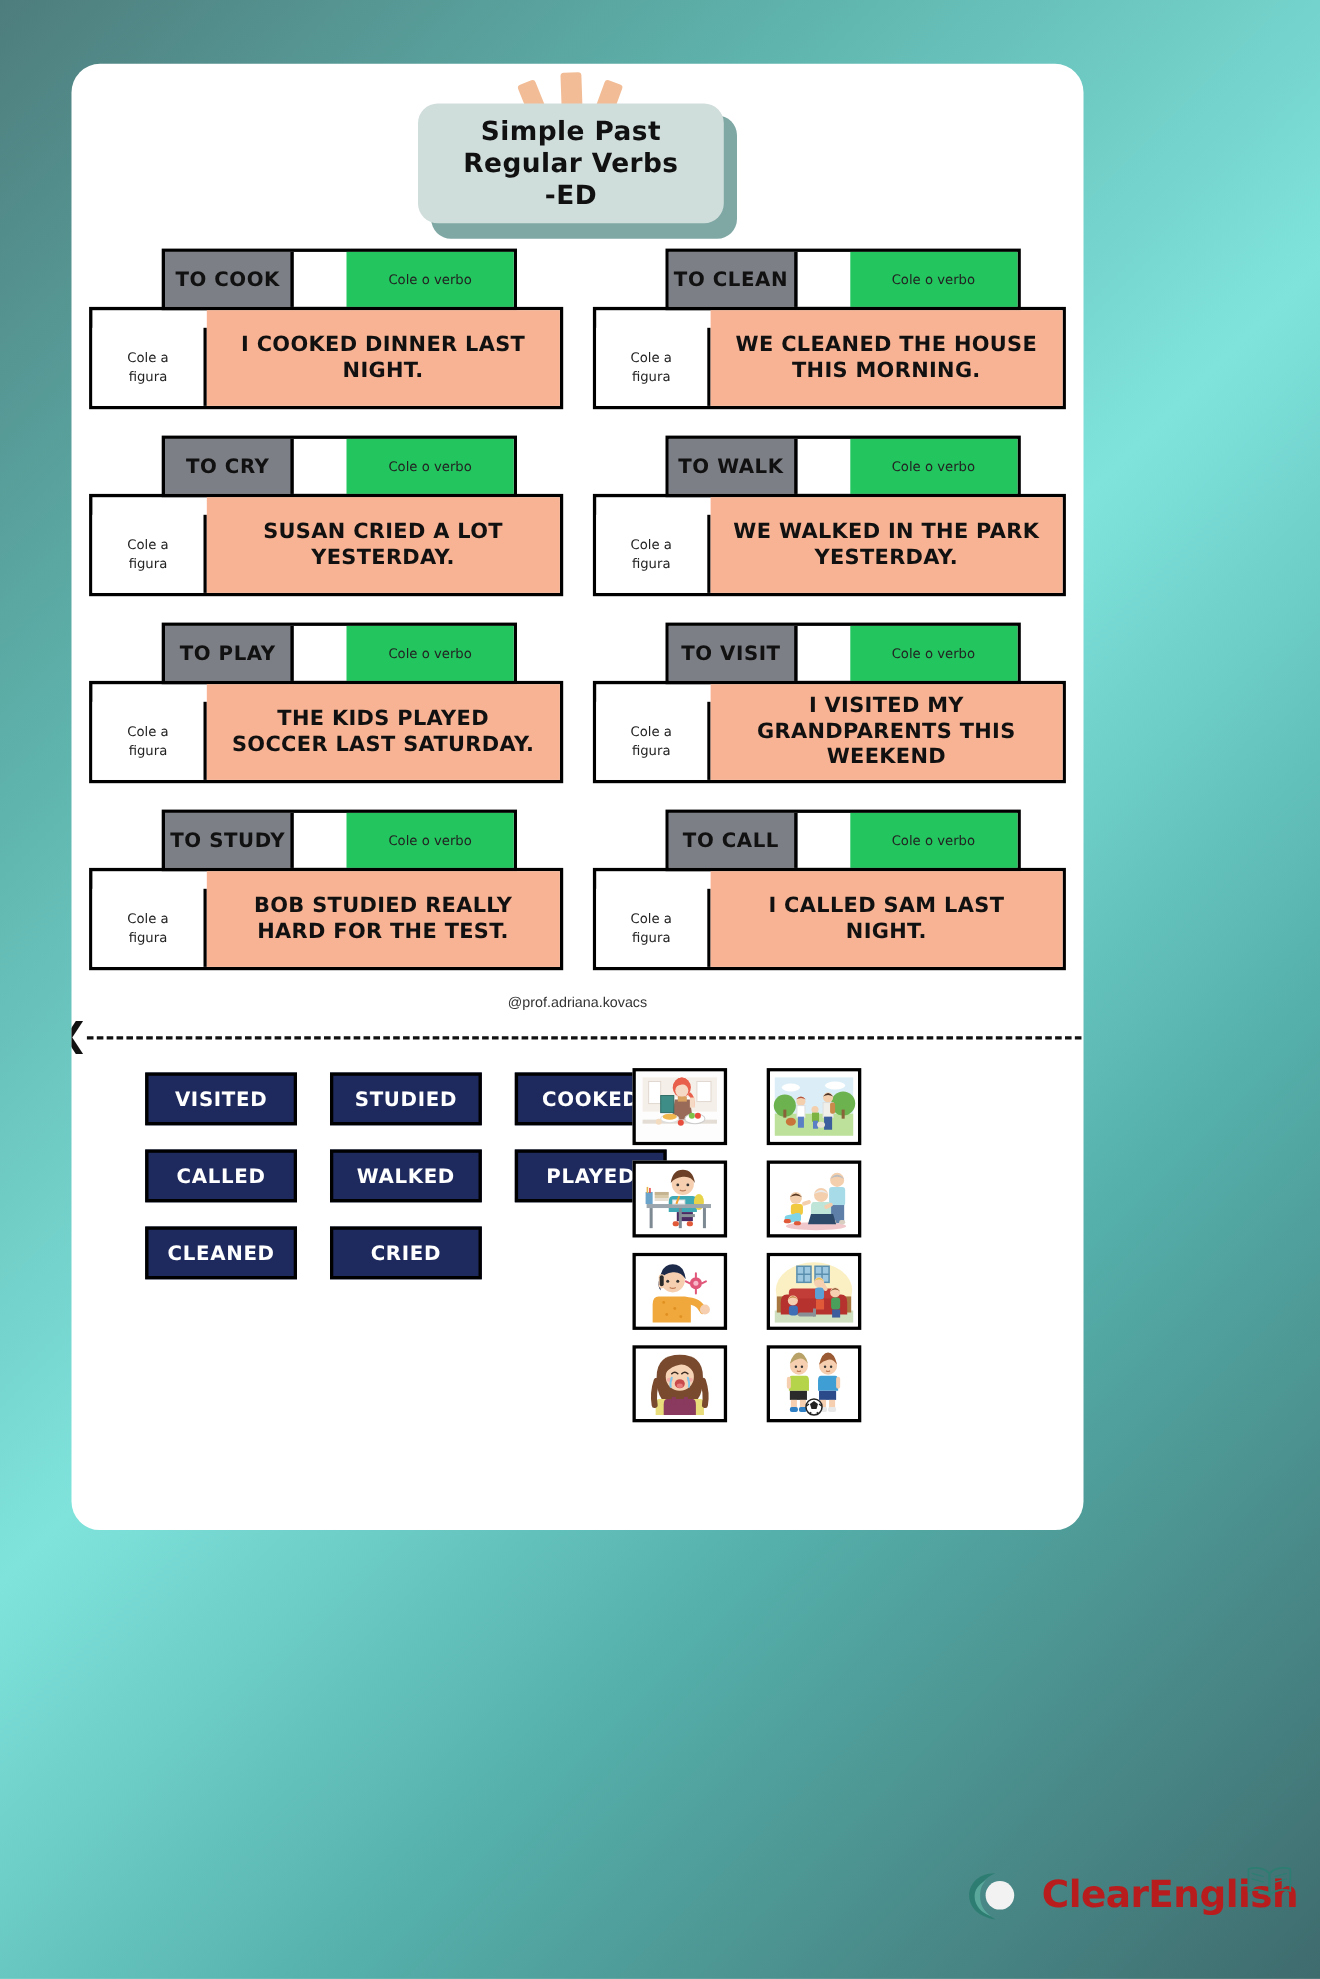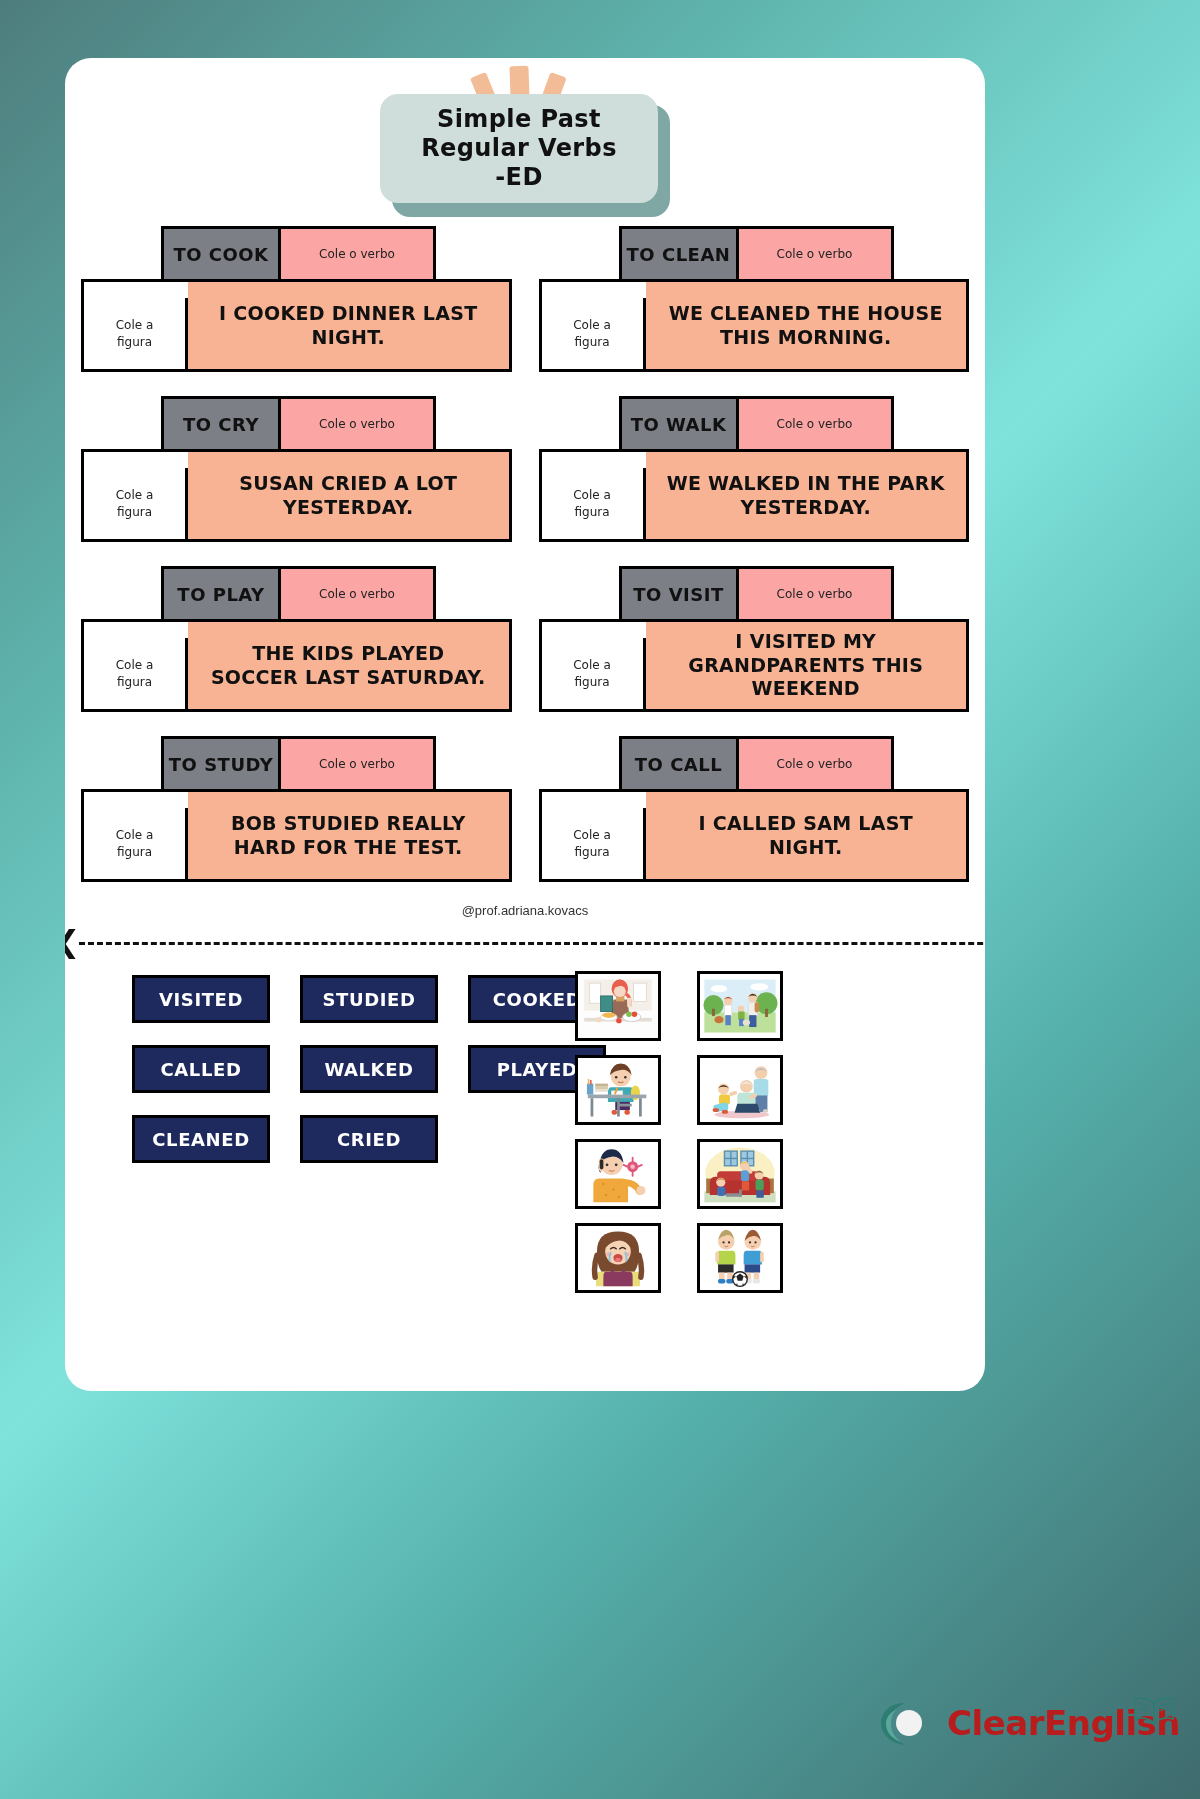--- a/index.html
+++ b/index.html
@@ -46,34 +46,34 @@
   .ex-grid {
     position: absolute; top: 168px; left: 16px;
     width: 888px;
     display: grid;
     grid-template-columns: 1fr 1fr;
     column-gap: 27px;
     row-gap: 24px;
   }
   .ex-card { position: relative; height: 146px; }
   .ex-top {
-    position: absolute; top: 0; left: 80px;
+    position: absolute; top: 0; left: 66px;
     display: flex; height: 56px;
     border: 3.5px solid #000;
   }
   .verb-box {
     width: 117px; background: #7d7f86;
     display: flex; align-items: center; justify-content: center;
     border-right: 3.5px solid #000;
     font-size: 18px; font-weight: 600; color: #111; letter-spacing: .5px;
   }
   .paste-verb {
-    width: 152px; background: #fca5a5;
+    width: 152px; background: #22c55e;
     display: flex; align-items: center; justify-content: center;
-    font-size: 12px; color: #222;
+    font-size: 12px; color: #222; margin-left: 48px;
   }
   .ex-bottom {
     position: absolute; top: 53px; left: 0; right: 0;
     display: flex; height: 93px;
     border: 3.5px solid #000;
   }
   .paste-fig {
     width: 104px; background: #fff;
     border-right: 3.5px solid #000;
     display: flex; flex-direction: column;

